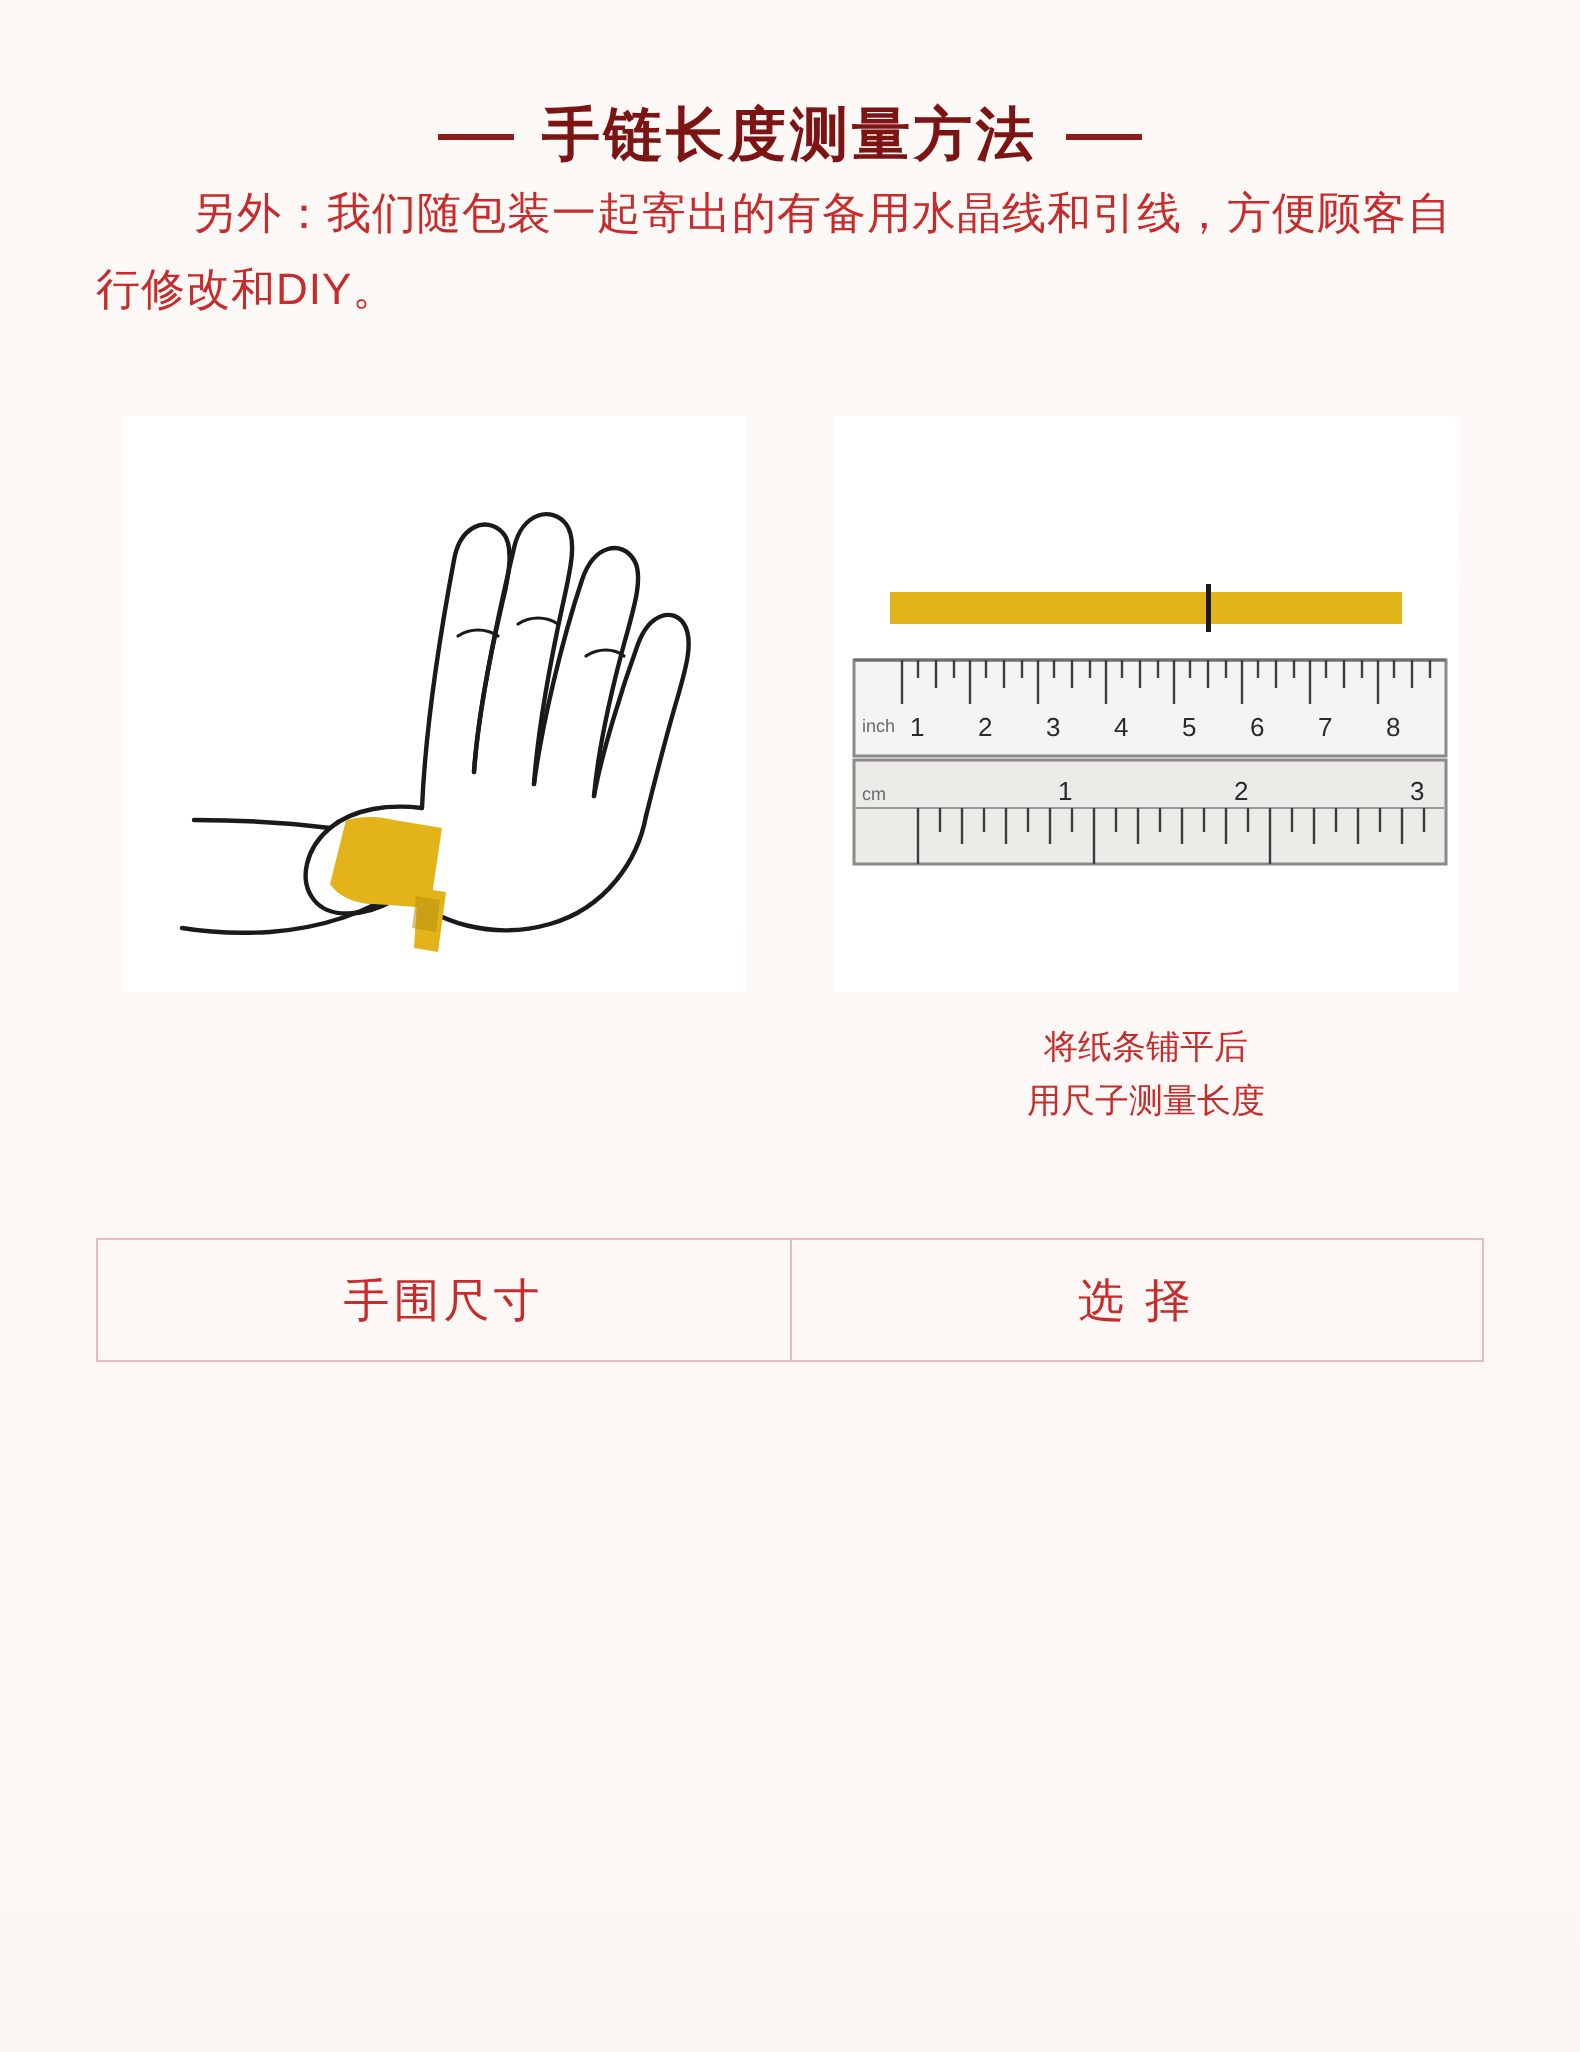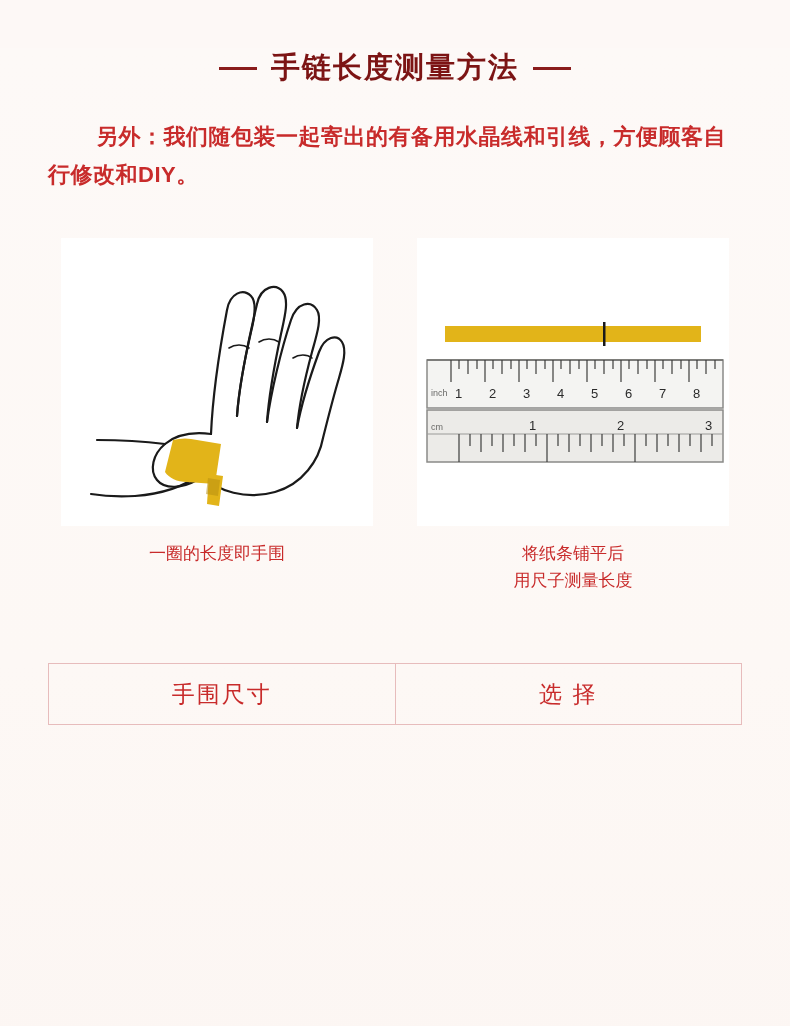--- a/index.html
+++ b/index.html
@@ -49,23 +49,21 @@
     font-size: 22px;
     line-height: 38px;
     color: #c82b2b;
     letter-spacing: 0.5px;
   }
   .para.first {
     margin-top: 36px;
     text-indent: 48px;
   }
   .para.second {
-    margin-top: 30px;
     text-indent: 48px;
-    font-weight: bold;
   }
 
   
   .figures {
     display: flex;
     justify-content: center;
     gap: 44px;
     margin-top: 44px;
   }
   .figure {
@@ -88,21 +86,21 @@
 
   
   .hand-svg, .ruler-svg {
     display: block;
     width: 100%;
     height: 100%;
   }
 
   
   .table-wrap {
-    margin: 69px auto 0 auto;
+    margin: 55px auto 0 auto;
     width: 694px;
   }
   table.size-table {
     width: 100%;
     border-collapse: collapse;
     table-layout: fixed;
   }
   table.size-table td {
     border: 1px solid #e7bcbc;
     height: 58px;
@@ -158,21 +156,20 @@
           </g>
 
           <g>
             <path d="M112 202 C120 200 128 200 136 202 L160 206 L154 246 L126 244 C116 244 108 240 104 234 Z" fill="#e2b419"></path>
             <path d="M148 236 L162 238 L158 268 L146 266 Z" fill="#e2b419"></path>
             <path d="M147 240 L159 242 L157 258 L145 256 Z" fill="#b88f10" opacity="0.55"></path>
           </g>
         </svg>
       </div>
       <div class="caption">
-        <div>一圈的长度即手围</div>
       </div>
     </div>
 
     <div class="figure">
       <div class="frame">
         <svg class="ruler-svg" viewBox="0 0 312 288" xmlns="http://www.w3.org/2000/svg">
           <rect x="0" y="0" width="312" height="288" fill="#ffffff"></rect>
 
           <g>
             <rect x="28" y="88" width="256" height="16" fill="#e2b419"></rect>

